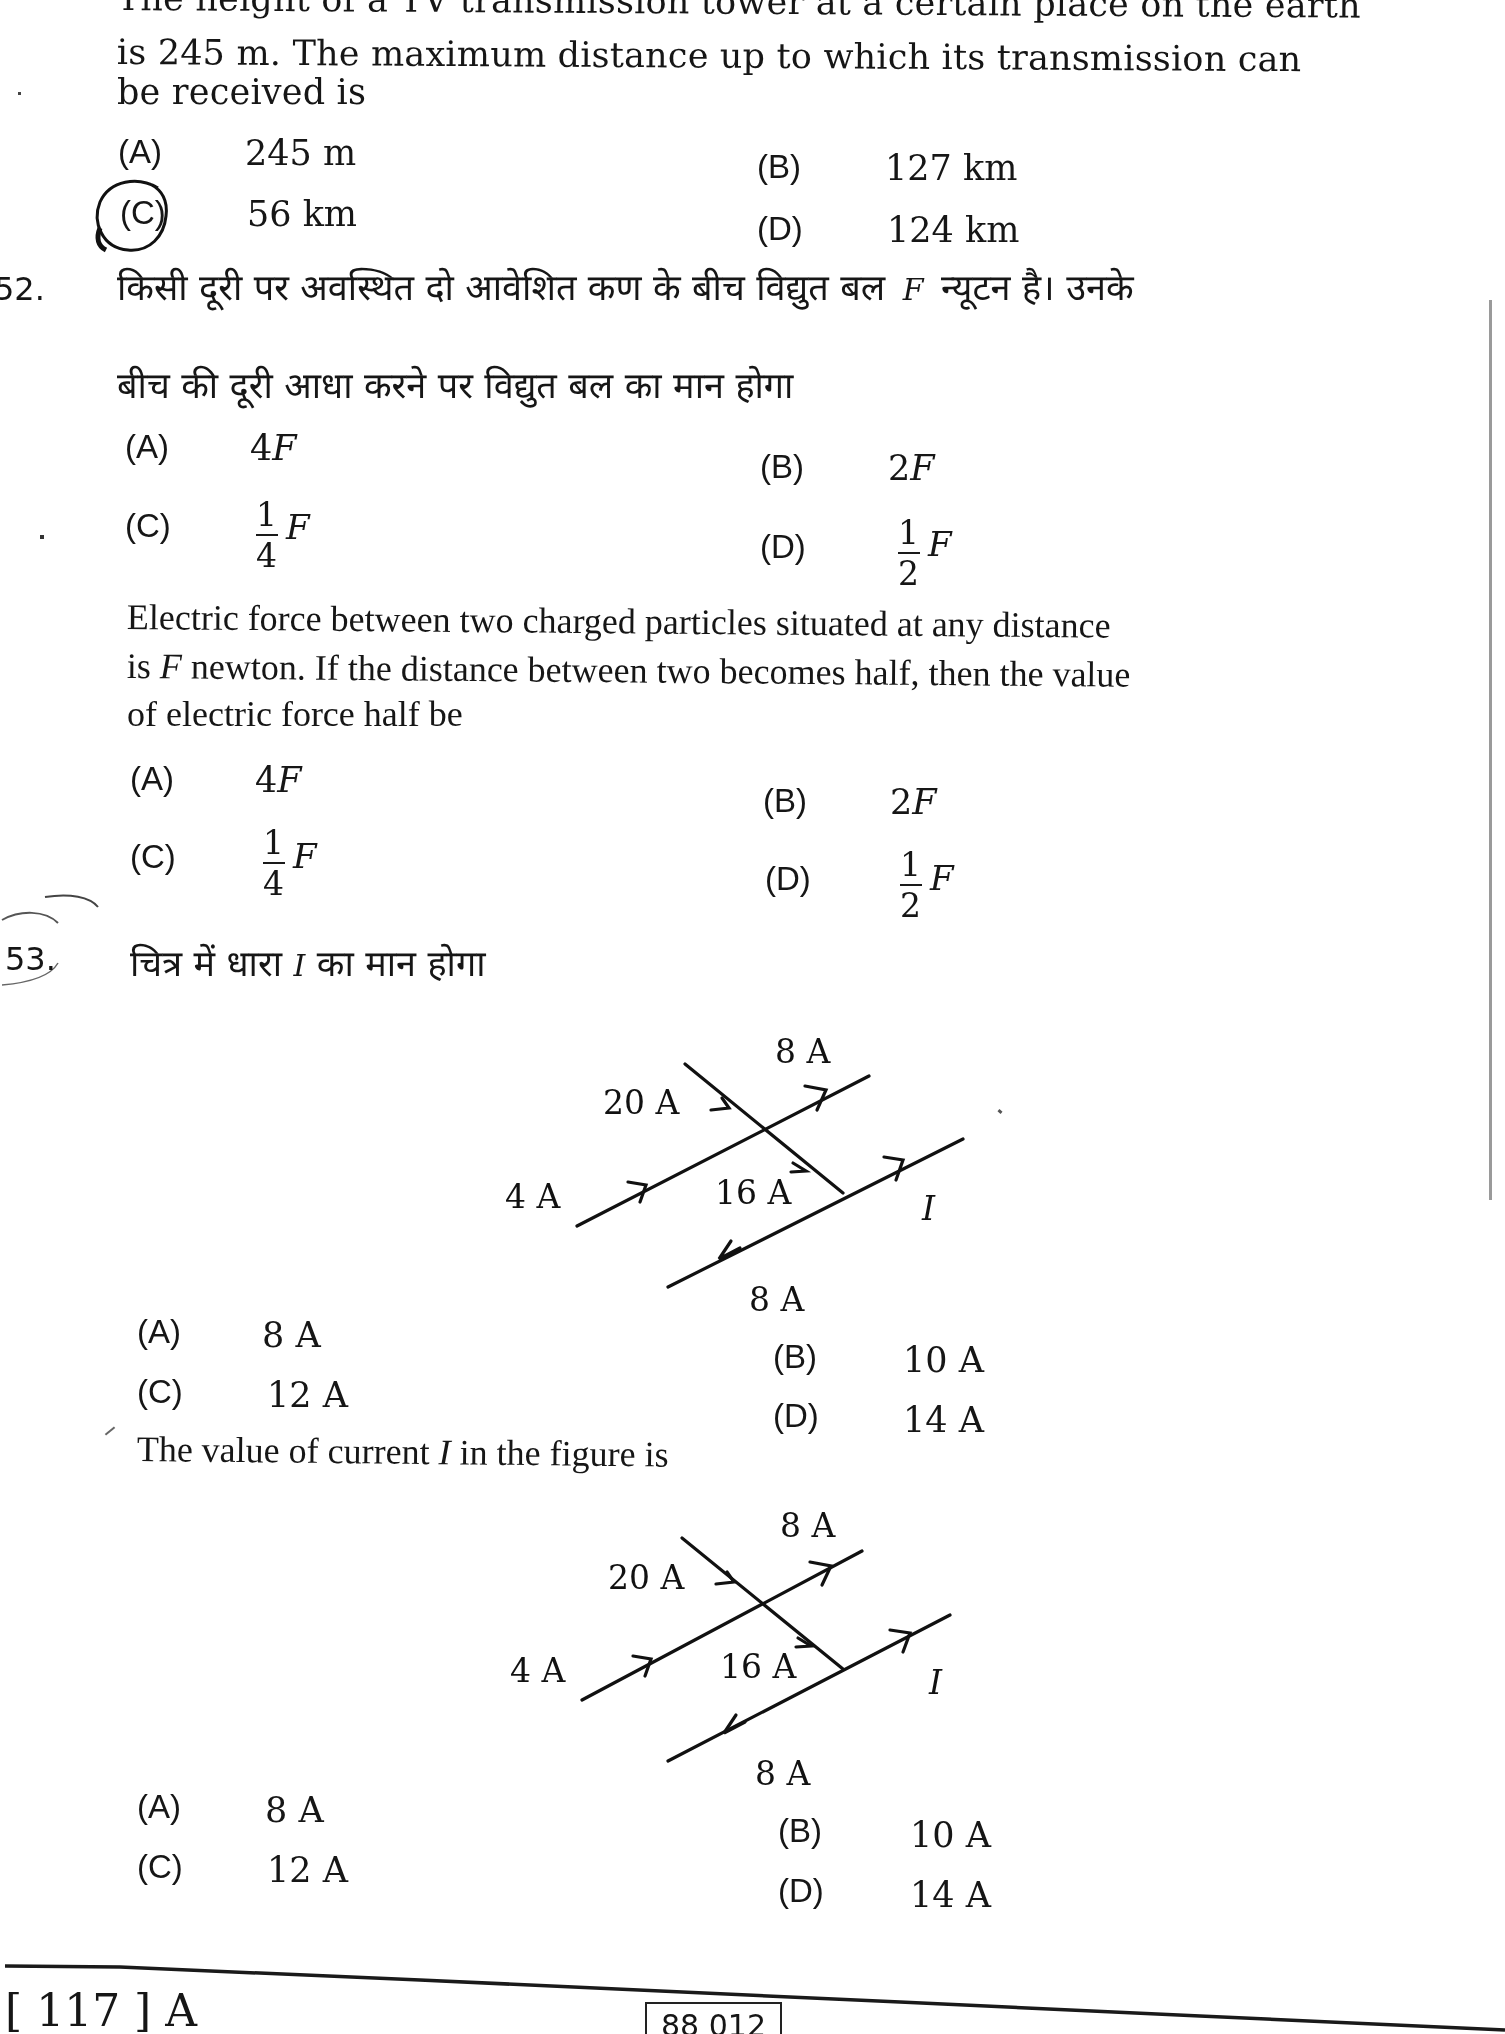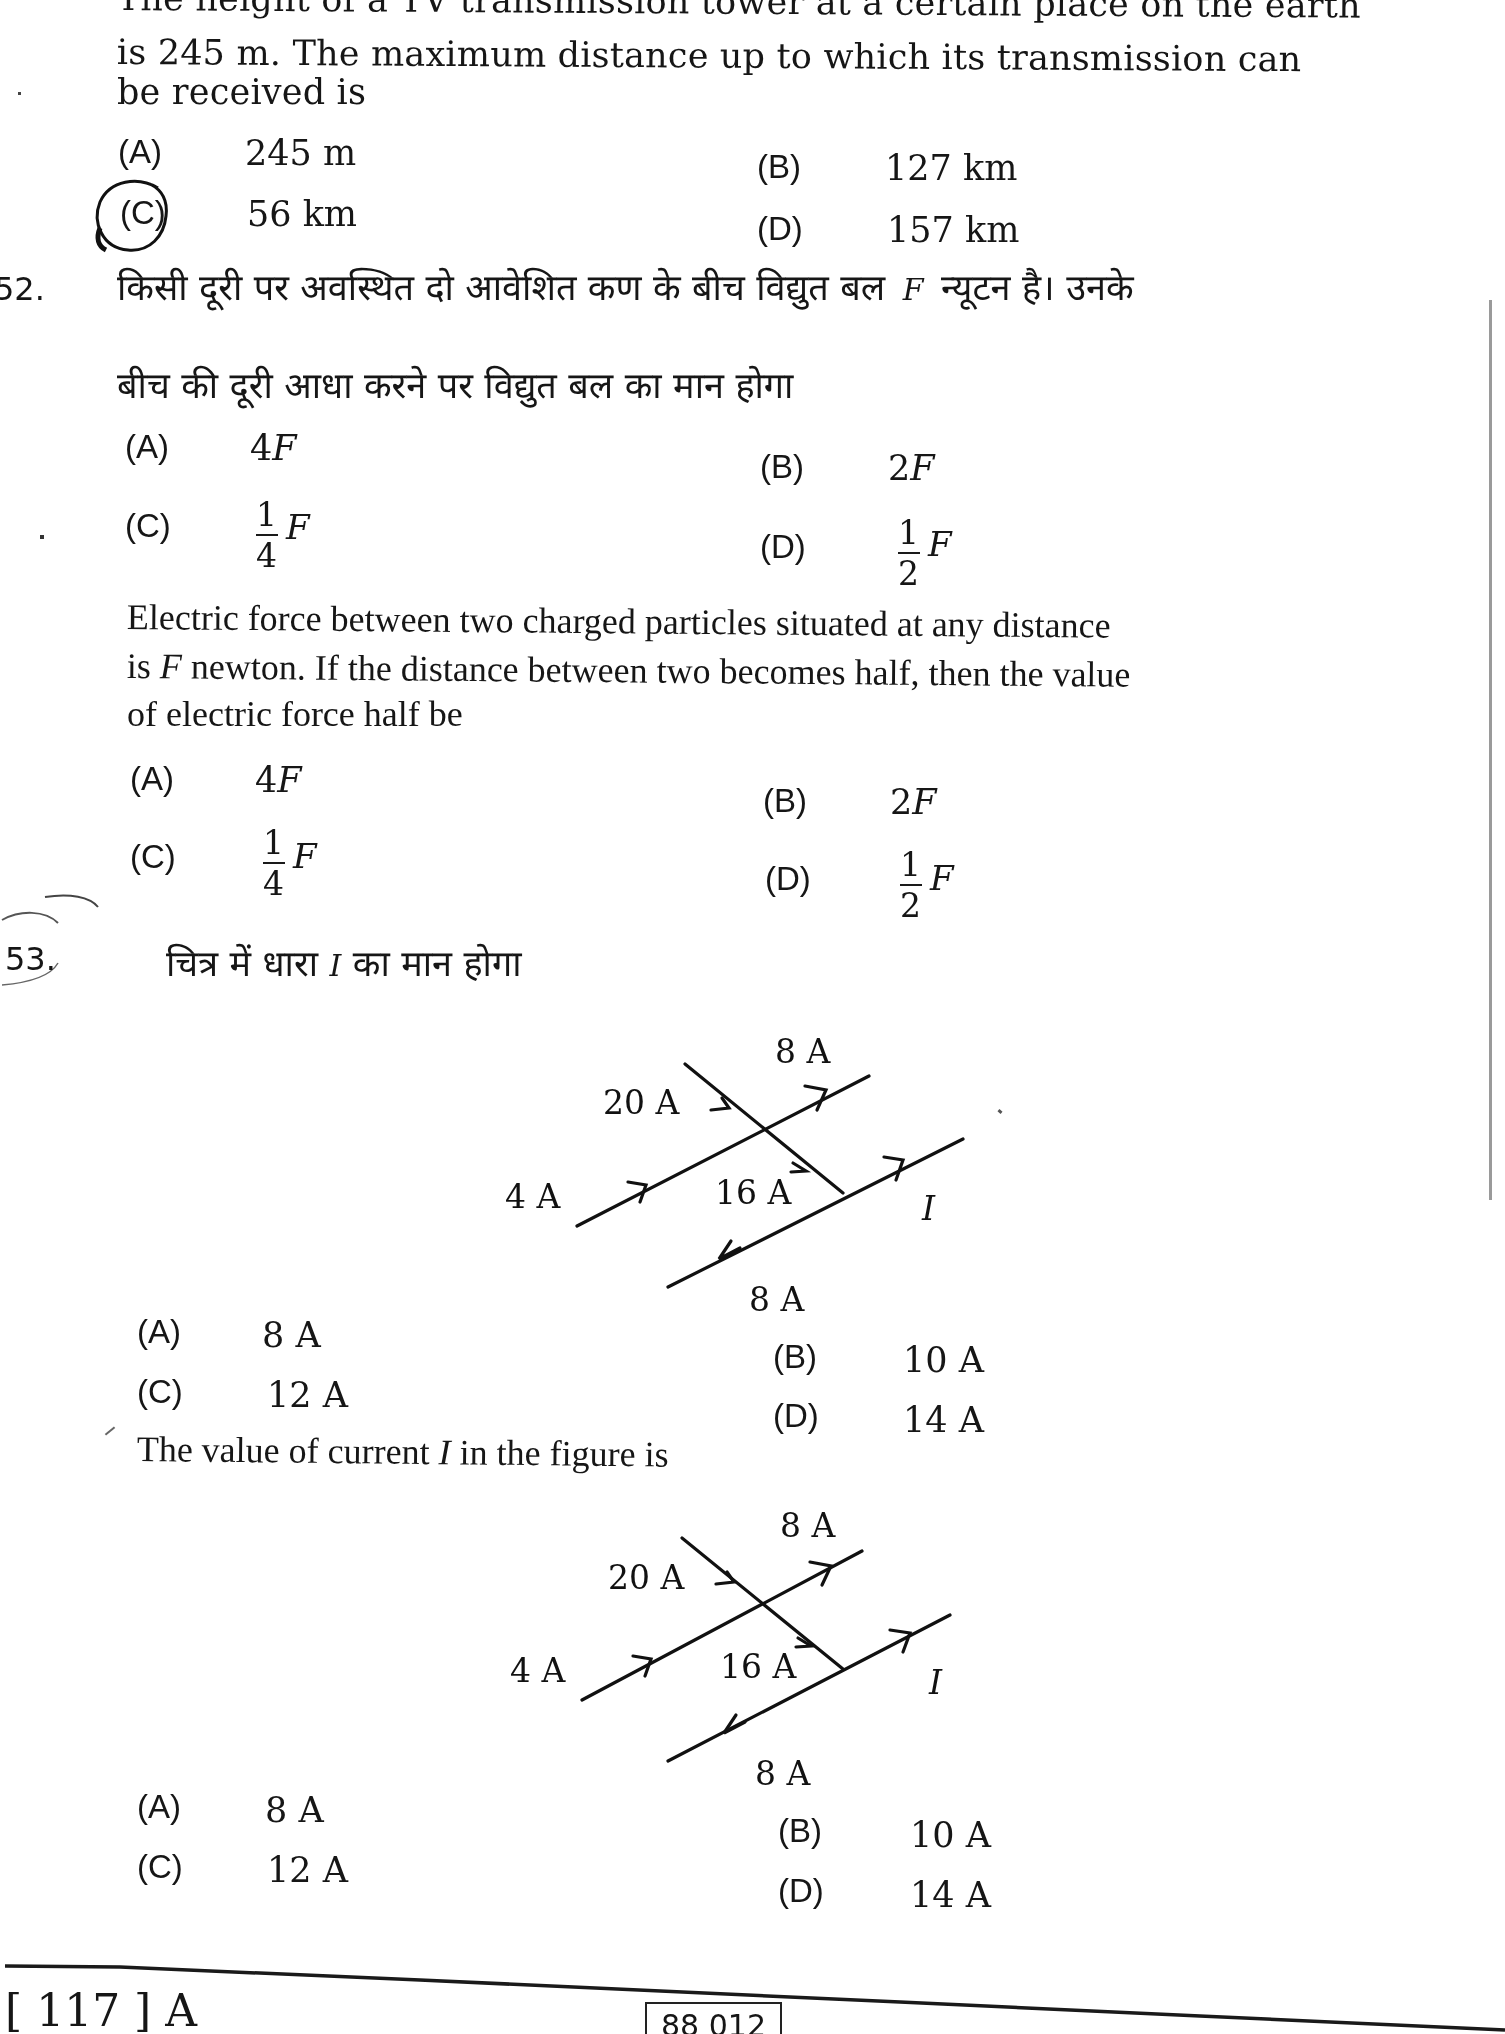--- a/index.html
+++ b/index.html
@@ -35,21 +35,21 @@
 <div class="abs qtext" style="left:117px; top:72px; font-size:35px;">be received is</div>
 <div class="abs" style="left:18px; top:92px; width:3px; height:3px; background:#444;"></div>
 
 <div class="abs opt-label" style="left:118px; top:133px;">(A)</div>
 <div class="abs opt-val" style="left:245px; top:133px;">245 m</div>
 <div class="abs opt-label" style="left:757px; top:148px;">(B)</div>
 <div class="abs opt-val" style="left:885px; top:148px;">127 km</div>
 <div class="abs opt-label" style="left:120px; top:194px;">(C)</div>
 <div class="abs opt-val" style="left:247px; top:194px;">56 km</div>
 <div class="abs opt-label" style="left:757px; top:210px;">(D)</div>
-<div class="abs opt-val" style="left:887px; top:210px;">157 km</div>
+<div class="abs opt-val" style="left:887px; top:210px;">124 km</div>
 
 <svg class="abs" style="left:88px; top:170px;" width="100" height="90" viewBox="0 0 100 90">
   <path d="M70 18 C50 6 22 10 12 32 C4 52 14 78 40 80 C62 82 76 66 78 46 C80 30 74 20 62 14" fill="none" stroke="#111" stroke-width="3"></path>
   <path d="M12 58 C8 68 10 76 18 80" fill="none" stroke="#111" stroke-width="5"></path>
 </svg>
 
 <div class="abs qnum" style="left:-6px; top:270px;">52.</div>
 <div class="abs hi" style="left:117px; top:262px;text-align:right;">
   <span>किसी दूरी पर अवस्थित दो आवेशित कण के बीच विद्युत बल</span>
   <span class="ital" style="font-family:'DejaVu Serif',serif; font-size:30px; margin:0 6px;">F</span>
@@ -111,21 +111,21 @@
   <span class="num">2</span>
 </div>
 <div class="frac-f" style="left:930px; top:858px;">F</div>
 
 <svg class="abs" style="left:0px; top:885px;" width="110" height="110" viewBox="0 0 110 110">
   <path d="M45 12 C70 8 90 12 98 22" fill="none" stroke="#444" stroke-width="2"></path>
   <path d="M2 35 C20 25 45 25 58 38" fill="none" stroke="#555" stroke-width="2"></path>
   <path d="M2 100 C25 98 50 92 58 78" fill="none" stroke="#666" stroke-width="1.5"></path>
 </svg>
 <div class="abs qnum" style="left:5px; top:940px;">53.</div>
-<div class="abs hi" style="left:130px; top:938px;margin-left:36px;">
+<div class="abs hi" style="left:130px; top:938px;">
   <span>चित्र में धारा</span>
   <span class="ital" style="font-family:'DejaVu Serif',serif; font-size:30px;">I</span>
   <span>का मान होगा</span>
 </div>
 
 <svg class="diagram" width="1505" height="2034" style="pointer-events:none;">
   <g stroke="#111" stroke-width="3.2" fill="none" stroke-linecap="round">
     <line x1="577" y1="1226" x2="869" y2="1076"></line>
     <line x1="685" y1="1064" x2="843" y2="1193"></line>
     <line x1="668" y1="1287" x2="963" y2="1139"></line>

